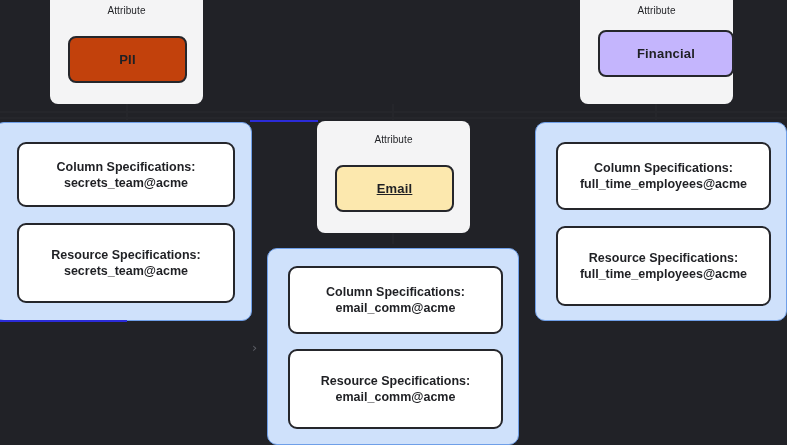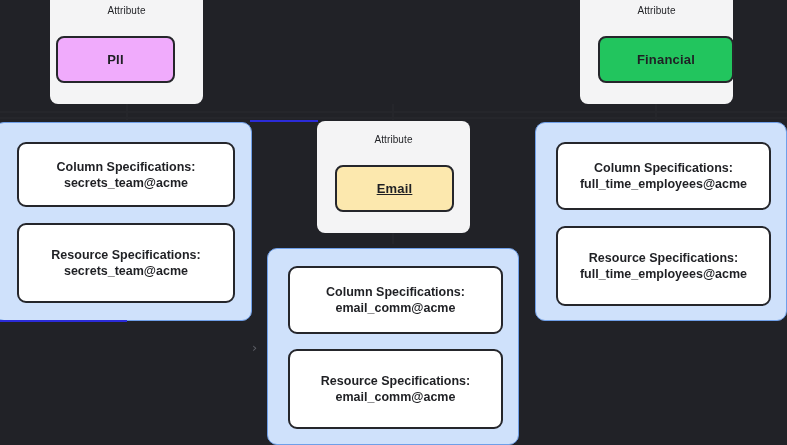--- a/index.html
+++ b/index.html
@@ -113,26 +113,26 @@
   <div class="edge" style="left:392px; top:104px; width:2px; height:16px;"></div>
   <div class="edge" style="left:392px; top:216px; width:2px; height:28px;"></div>
 
   <div class="edge-blue" style="left:250px; top:120px; width:68px; height:2px;"></div>
   <div class="edge-blue" style="left:0px; top:320px; width:127px; height:2px;"></div>
 
   <div class="chevron" style="left:252px; top:341px;">›</div>
 
   <div class="attr-card" style="left:50px; top:-8px; width:153px; height:112px;">
     <div class="attr-title">Attribute</div>
-    <div class="attr-chip" style="position:absolute; left:6px; top:44px; width:119px; height:47px; background:#f0abfc;">PII</div>
+    <div class="attr-chip" style="position:absolute; left:18px; top:44px; width:119px; height:47px; background:#c2410c;">PII</div>
   </div>
 
   <div class="attr-card" style="left:580px; top:-8px; width:153px; height:112px;">
     <div class="attr-title">Attribute</div>
-    <div class="attr-chip" style="position:absolute; left:18px; top:44px; width:136px; height:47px; background:#22c55e;">Financial</div>
+    <div class="attr-chip" style="position:absolute; left:18px; top:38px; width:136px; height:47px; background:#c4b5fd;">Financial</div>
   </div>
 
   <div class="attr-card" style="left:317px; top:121px; width:153px; height:112px;">
     <div class="attr-title">Attribute</div>
     <div class="attr-chip" style="position:absolute; left:18px; top:44px; width:119px; height:47px; background:#fce8ae;text-decoration:underline;">Email</div>
   </div>
 
   <div class="group" style="left:-6px; top:122px; width:258px; height:199px;">
 
     <div class="spec-box" style="left:22px; top:19px; width:218px; height:65px;">

